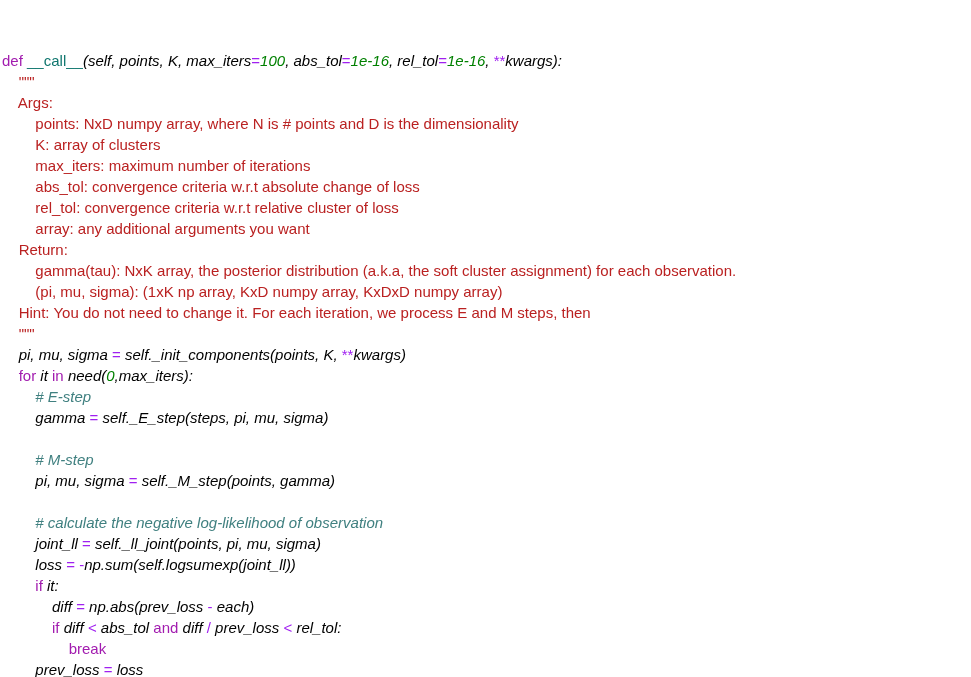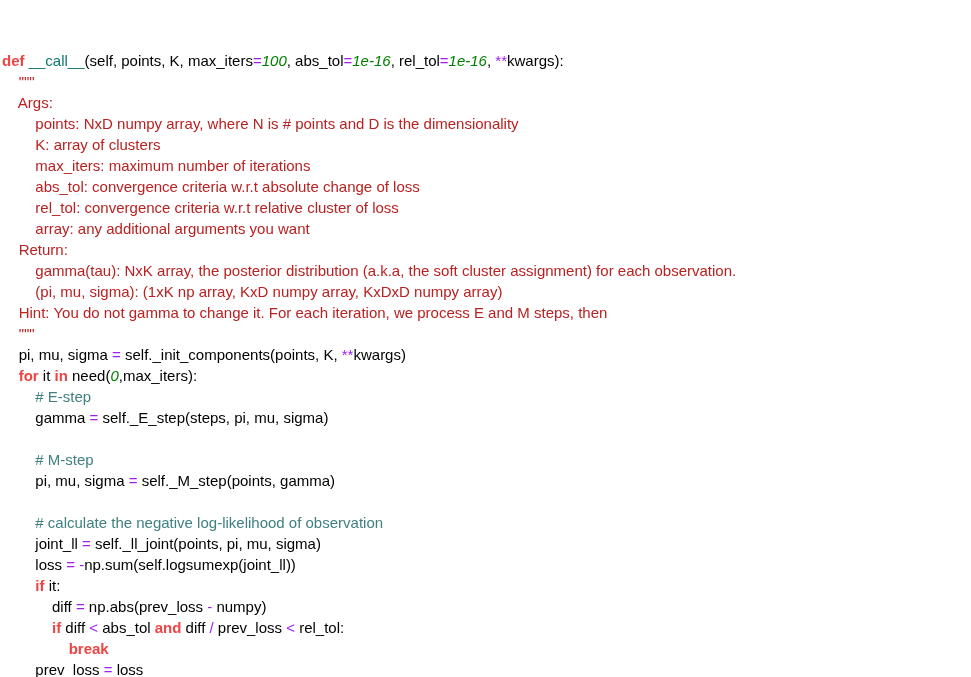--- a/index.html
+++ b/index.html
@@ -5,56 +5,56 @@
   body {
     margin: 0;
     padding: 8px 2px;
     font-family: Arial, Helvetica, sans-serif;
     font-size: 15px;
     line-height: 21px;
     background: #fff;
     color: #000;
     white-space: pre;
   }
-  .kw   { color: #ef4444; font-weight: bold; }  
+  .kw   { color: #a21caf; font-weight: normal; }  
   .fname{ color: #0f766e; }                     
   .op   { color: #a020f0; }                     
   .num  { color: #008000; font-style: italic; }                     
   .doc  { color: #ba2121; }                     
-  .cm   { color: #408080; }                  
-  .plain { color: #000; }
+  .cm   { color: #408080; font-style: italic; }                  
+  .plain { color: #000; font-style: italic; }
 </style>
 </head>
 <body>
 
 <div><span class="kw">def</span> <span class="fname">__call__</span><span class="plain">(self, points, K, max_iters</span><span class="op">=</span><span class="num">100</span><span class="plain">, abs_tol</span><span class="op">=</span><span class="num">1e-16</span><span class="plain">, rel_tol</span><span class="op">=</span><span class="num">1e-16</span><span class="plain">, </span><span class="op">**</span><span class="plain">kwargs):</span>
 <span class="doc">    """</span>
 <span class="doc">    Args:</span>
 <span class="doc">        points: NxD numpy array, where N is # points and D is the dimensionality</span>
 <span class="doc">        K: array of clusters</span>
 <span class="doc">        max_iters: maximum number of iterations</span>
 <span class="doc">        abs_tol: convergence criteria w.r.t absolute change of loss</span>
 <span class="doc">        rel_tol: convergence criteria w.r.t relative cluster of loss</span>
 <span class="doc">        array: any additional arguments you want</span>
 <span class="doc">    Return:</span>
 <span class="doc">        gamma(tau): NxK array, the posterior distribution (a.k.a, the soft cluster assignment) for each observation.</span>
 <span class="doc">        (pi, mu, sigma): (1xK np array, KxD numpy array, KxDxD numpy array)</span>
-<span class="doc">    Hint: You do not gamma to change it. For each iteration, we process E and M steps, then </span>
+<span class="doc">    Hint: You do not need to change it. For each iteration, we process E and M steps, then </span>
 <span class="doc">    """</span>
 <span class="plain">    pi, mu, sigma </span><span class="op">=</span><span class="plain"> self._init_components(points, K, </span><span class="op">**</span><span class="plain">kwargs)</span>
 <span class="plain">    </span><span class="kw">for</span><span class="plain"> it </span><span class="kw">in</span><span class="plain"> </span><span class="plain">need</span><span class="plain">(</span><span class="num">0</span><span class="plain">,max_iters):</span>
 <span class="cm">        # E-step</span>
 <span class="plain">        gamma </span><span class="op">=</span><span class="plain"> self._E_step(steps, pi, mu, sigma)</span>
 
 <span class="cm">        # M-step</span>
 <span class="plain">        pi, mu, sigma </span><span class="op">=</span><span class="plain"> self._M_step(points, gamma)</span>
 
 <span class="cm">        # calculate the negative log-likelihood of observation</span>
 <span class="plain">        joint_ll </span><span class="op">=</span><span class="plain"> self._ll_joint(points, pi, mu, sigma)</span>
 <span class="plain">        loss </span><span class="op">=</span><span class="plain"> </span><span class="op">-</span><span class="plain">np.sum(self.logsumexp(joint_ll))</span>
 <span class="plain">        </span><span class="kw">if</span><span class="plain"> it:</span>
-<span class="plain">            diff </span><span class="op">=</span><span class="plain"> np.abs(prev_loss </span><span class="op">-</span><span class="plain"> numpy)</span>
+<span class="plain">            diff </span><span class="op">=</span><span class="plain"> np.abs(prev_loss </span><span class="op">-</span><span class="plain"> each)</span>
 <span class="plain">            </span><span class="kw">if</span><span class="plain"> diff </span><span class="op">&lt;</span><span class="plain"> abs_tol </span><span class="kw">and</span><span class="plain"> diff </span><span class="op">/</span><span class="plain"> prev_loss </span><span class="op">&lt;</span><span class="plain"> rel_tol:</span>
 <span class="plain">                </span><span class="kw">break</span>
 <span class="plain">        prev_loss </span><span class="op">=</span><span class="plain"> loss</span>
 
 </div>
 
 
 </body></html>

